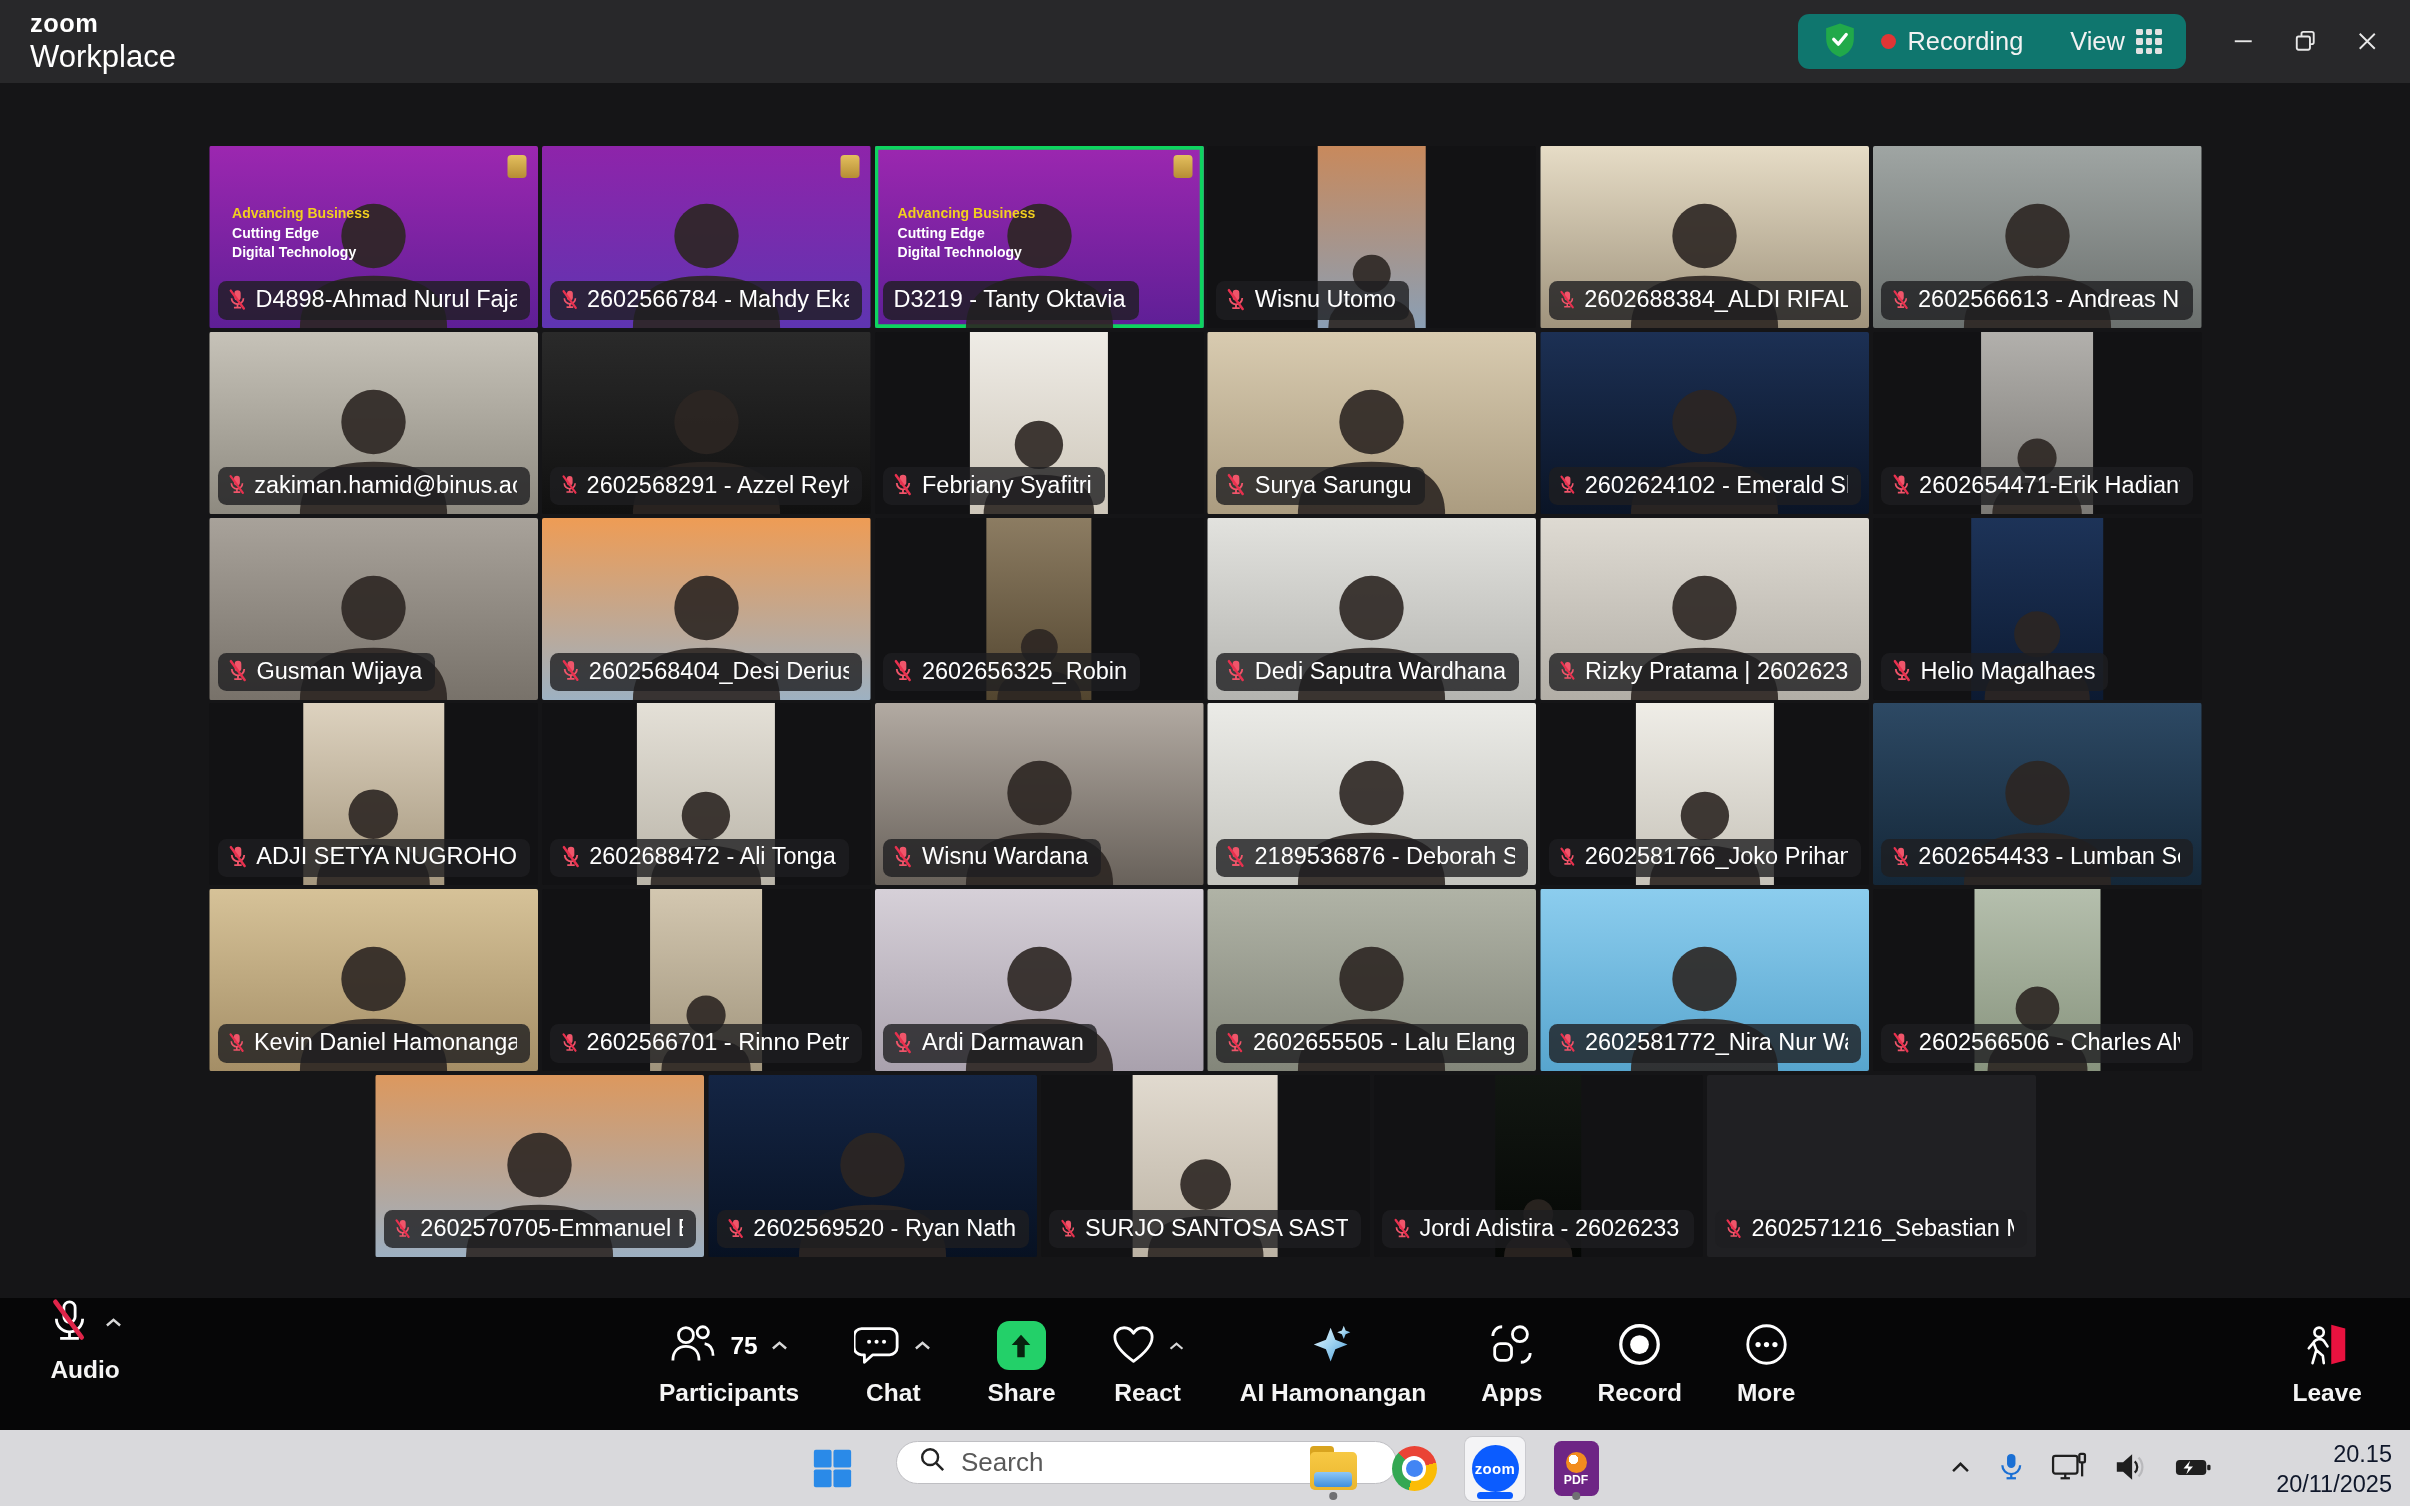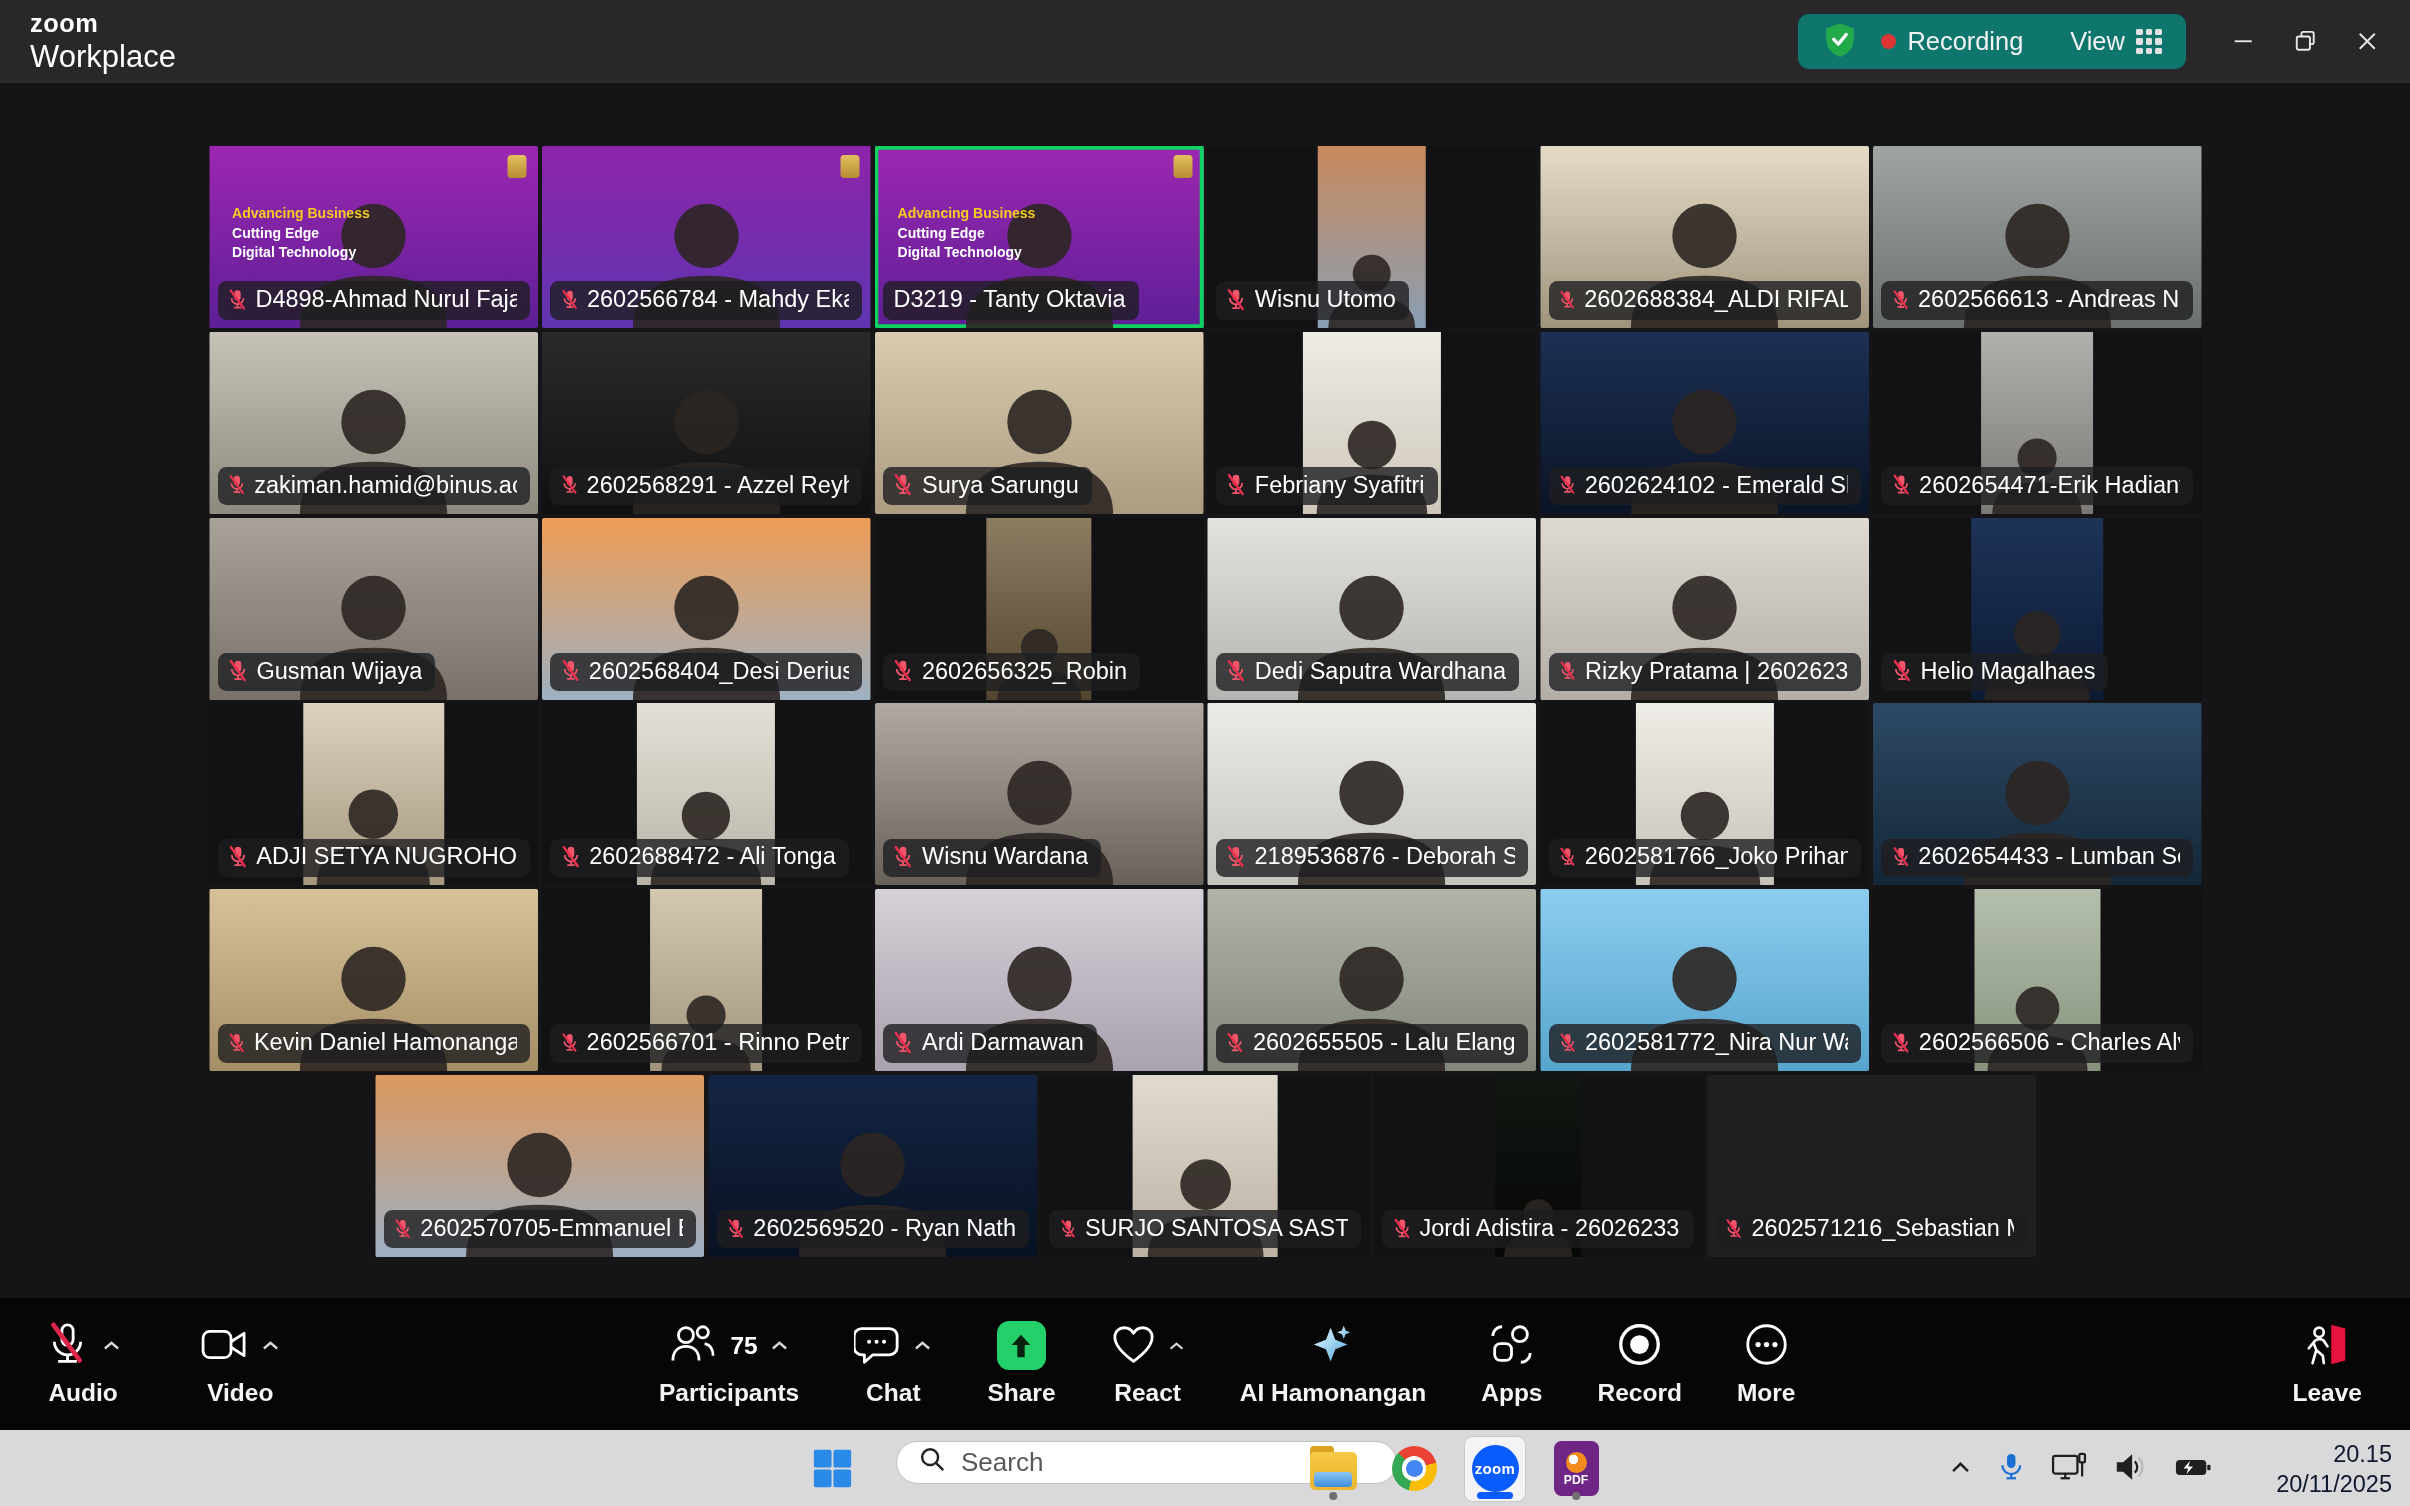--- a/index.html
+++ b/index.html
@@ -55,21 +55,21 @@
     position:absolute;left:8.5px;bottom:8.5px;display:flex;align-items:center;gap:8.5px;
     background:rgba(30,30,33,.8);border-radius:8.5px;padding:4.7px 13px 6.6px 10.4px;
     max-width:calc(100% - 17px);box-sizing:border-box;
   }
   .name-label span{color:#fff;font-size:23.5px;white-space:nowrap;overflow:hidden;}
   
   .toolbar{
     position:absolute;left:0;right:0;bottom:77px;height:132px;background:#060607;z-index:6;
   }
   .tbgrp{position:absolute;top:0;height:132px;display:flex;align-items:center;}
-  .tb-left{left:45px;gap:79px;}
+  .tb-left{left:45px;gap:79px;flex-direction:column;}
   .tb-center{left:659px;gap:55px;}
   .tb-leave{right:49px;}
   .tb-btn{display:flex;flex-direction:column;align-items:center;gap:8.5px;color:#fff;cursor:pointer;font-weight:bold;}
   .iconrow{display:flex;align-items:center;gap:12.2px;height:49px;}
   .tb-label{font-size:24.5px;color:#f5f5f5;white-space:nowrap;}
   .pcount{font-size:24.5px;color:#fff;margin-left:1.9px;}
   .sharebox{width:49px;height:49px;border-radius:12.2px;background:#23d069;display:flex;align-items:center;justify-content:center;}
   
   .taskbar{
     position:absolute;left:0;right:0;bottom:0;height:77px;background:#d9d9dc;z-index:7;
@@ -323,57 +323,57 @@
                 <path d="M4.5 12 a7.5 7.5 0 0 0 15 0"></path>
                 <line x1="12" y1="19.5" x2="12" y2="24"></line>
                 <line x1="7.5" y1="24" x2="16.5" y2="24"></line>
               </g>
               <line x1="3.5" y1="2.5" x2="20" y2="25" stroke="#e8304e" stroke-width="3" stroke-linecap="round"></line>
             </svg>
             <span data-interactable="false">2602568291 - Azzel Reyha...</span>
           </div>
         </div>
         <div class="tile" data-interactable="true">
+          <div class="video" data-interactable="false" style="width: 42%; background: linear-gradient(rgb(239, 236, 230), rgb(205, 198, 185));">
+            <svg class="sil" viewBox="0 0 120 92" preserveAspectRatio="xMidYMax meet" data-interactable="false">
+              <circle cx="60" cy="32" r="21" fill="#2c2622" opacity="0.9"></circle>
+              <path d="M12 92 Q12 58 60 58 Q108 58 108 92 Z" fill="#2c2622" opacity="0.9"></path>
+            </svg>
+          </div>
+          <div class="name-label" data-interactable="false">
+            <svg viewBox="0 0 24 28" width="20" height="23.5" data-interactable="false">
+              <g fill="none" stroke="#f0556a" stroke-width="2.2">
+                <rect x="8" y="2" width="8" height="13" rx="4" fill="#f0556a" stroke="none"></rect>
+                <path d="M4.5 12 a7.5 7.5 0 0 0 15 0"></path>
+                <line x1="12" y1="19.5" x2="12" y2="24"></line>
+                <line x1="7.5" y1="24" x2="16.5" y2="24"></line>
+              </g>
+              <line x1="3.5" y1="2.5" x2="20" y2="25" stroke="#e8304e" stroke-width="3" stroke-linecap="round"></line>
+            </svg>
+            <span data-interactable="false">Febriany Syafitri</span>
+          </div>
+        </div>
+        <div class="tile" data-interactable="true">
           <div class="video" data-interactable="false" style="width: 100%; background: linear-gradient(rgb(216, 203, 176), rgb(171, 156, 128));">
             <svg class="sil" viewBox="0 0 120 92" preserveAspectRatio="xMidYMax meet" data-interactable="false">
               <circle cx="60" cy="32" r="21" fill="#2c2622" opacity="0.9"></circle>
               <path d="M12 92 Q12 58 60 58 Q108 58 108 92 Z" fill="#2c2622" opacity="0.9"></path>
             </svg>
           </div>
           <div class="name-label" data-interactable="false">
             <svg viewBox="0 0 24 28" width="20" height="23.5" data-interactable="false">
               <g fill="none" stroke="#f0556a" stroke-width="2.2">
                 <rect x="8" y="2" width="8" height="13" rx="4" fill="#f0556a" stroke="none"></rect>
                 <path d="M4.5 12 a7.5 7.5 0 0 0 15 0"></path>
                 <line x1="12" y1="19.5" x2="12" y2="24"></line>
                 <line x1="7.5" y1="24" x2="16.5" y2="24"></line>
               </g>
               <line x1="3.5" y1="2.5" x2="20" y2="25" stroke="#e8304e" stroke-width="3" stroke-linecap="round"></line>
             </svg>
             <span data-interactable="false">Surya Sarungu</span>
-          </div>
-        </div>
-        <div class="tile" data-interactable="true">
-          <div class="video" data-interactable="false" style="width: 42%; background: linear-gradient(rgb(239, 236, 230), rgb(205, 198, 185));">
-            <svg class="sil" viewBox="0 0 120 92" preserveAspectRatio="xMidYMax meet" data-interactable="false">
-              <circle cx="60" cy="32" r="21" fill="#2c2622" opacity="0.9"></circle>
-              <path d="M12 92 Q12 58 60 58 Q108 58 108 92 Z" fill="#2c2622" opacity="0.9"></path>
-            </svg>
-          </div>
-          <div class="name-label" data-interactable="false">
-            <svg viewBox="0 0 24 28" width="20" height="23.5" data-interactable="false">
-              <g fill="none" stroke="#f0556a" stroke-width="2.2">
-                <rect x="8" y="2" width="8" height="13" rx="4" fill="#f0556a" stroke="none"></rect>
-                <path d="M4.5 12 a7.5 7.5 0 0 0 15 0"></path>
-                <line x1="12" y1="19.5" x2="12" y2="24"></line>
-                <line x1="7.5" y1="24" x2="16.5" y2="24"></line>
-              </g>
-              <line x1="3.5" y1="2.5" x2="20" y2="25" stroke="#e8304e" stroke-width="3" stroke-linecap="round"></line>
-            </svg>
-            <span data-interactable="false">Febriany Syafitri</span>
           </div>
         </div>
         <div class="tile" data-interactable="true">
           <div class="video" data-interactable="false" style="width: 100%; background: linear-gradient(rgb(28, 48, 84), rgb(10, 20, 38));">
             <svg class="sil" viewBox="0 0 120 92" preserveAspectRatio="xMidYMax meet" data-interactable="false">
               <circle cx="60" cy="32" r="21" fill="#2c2622" opacity="0.9"></circle>
               <path d="M12 92 Q12 58 60 58 Q108 58 108 92 Z" fill="#2c2622" opacity="0.9"></path>
             </svg>
           </div>
           <div class="name-label" data-interactable="false">

